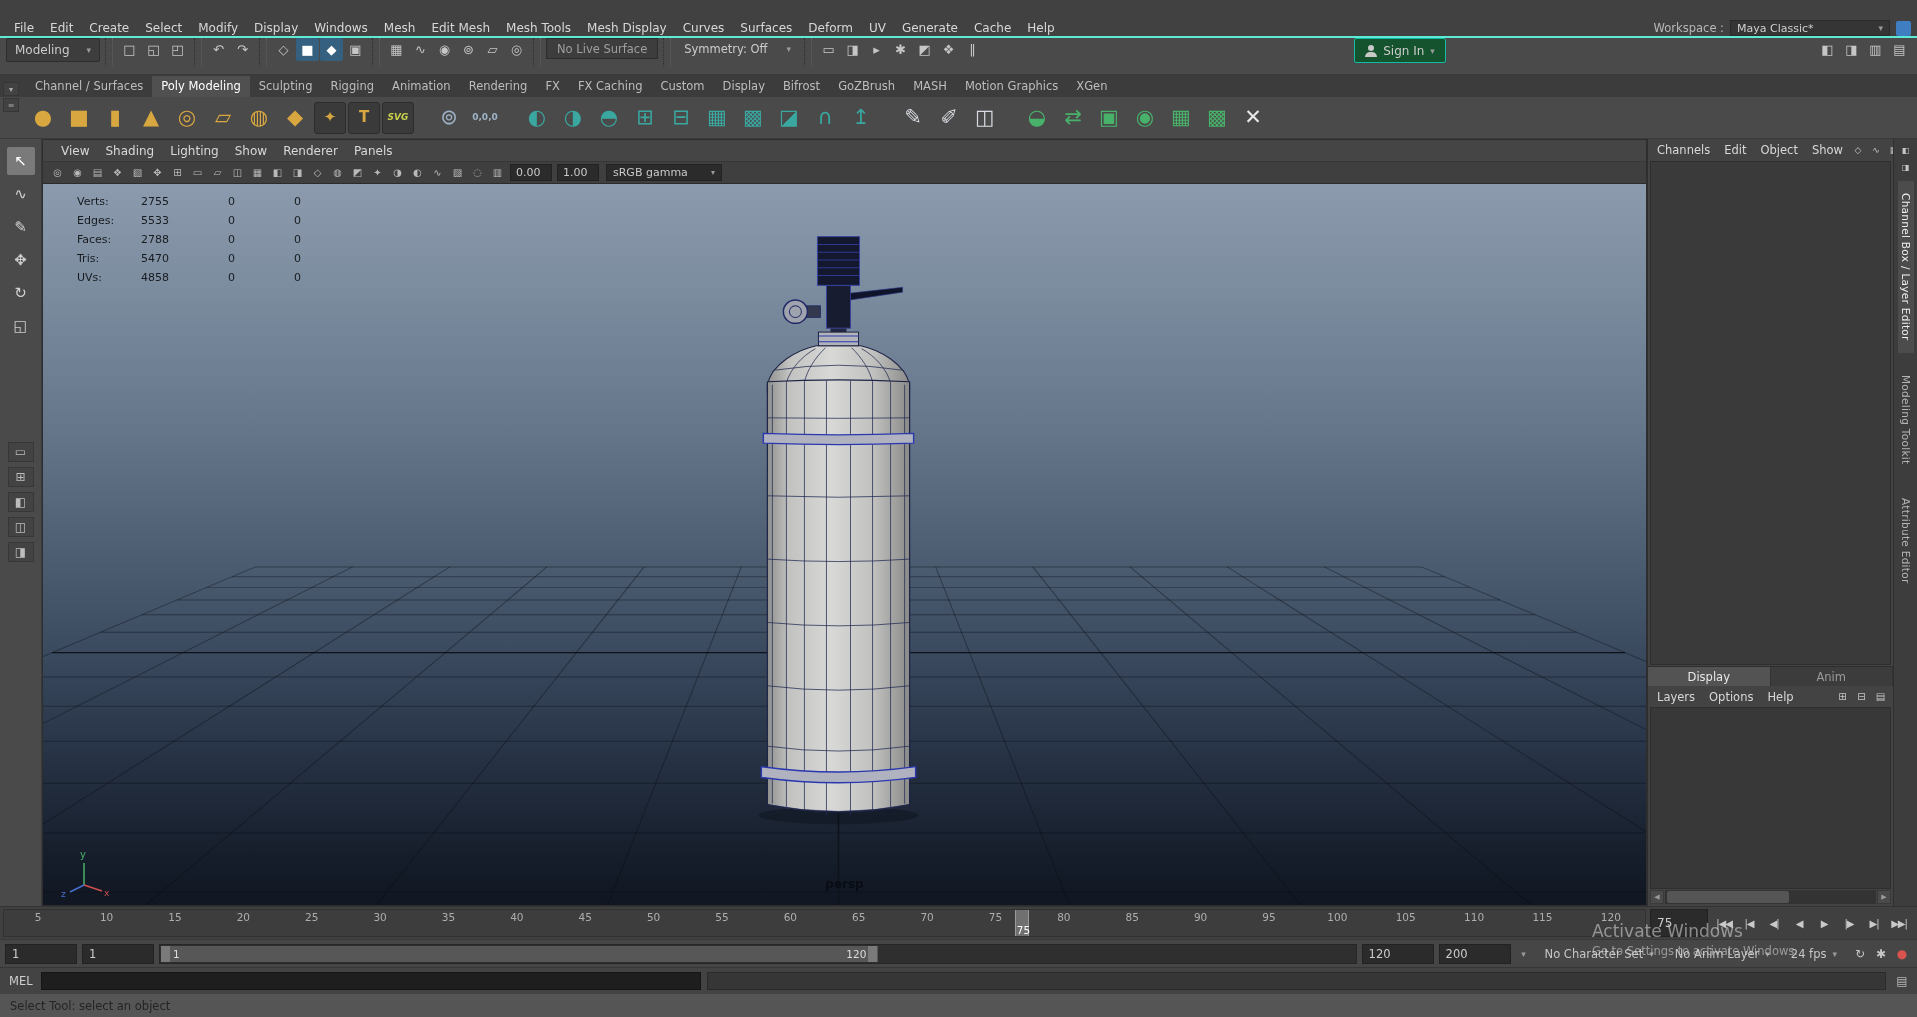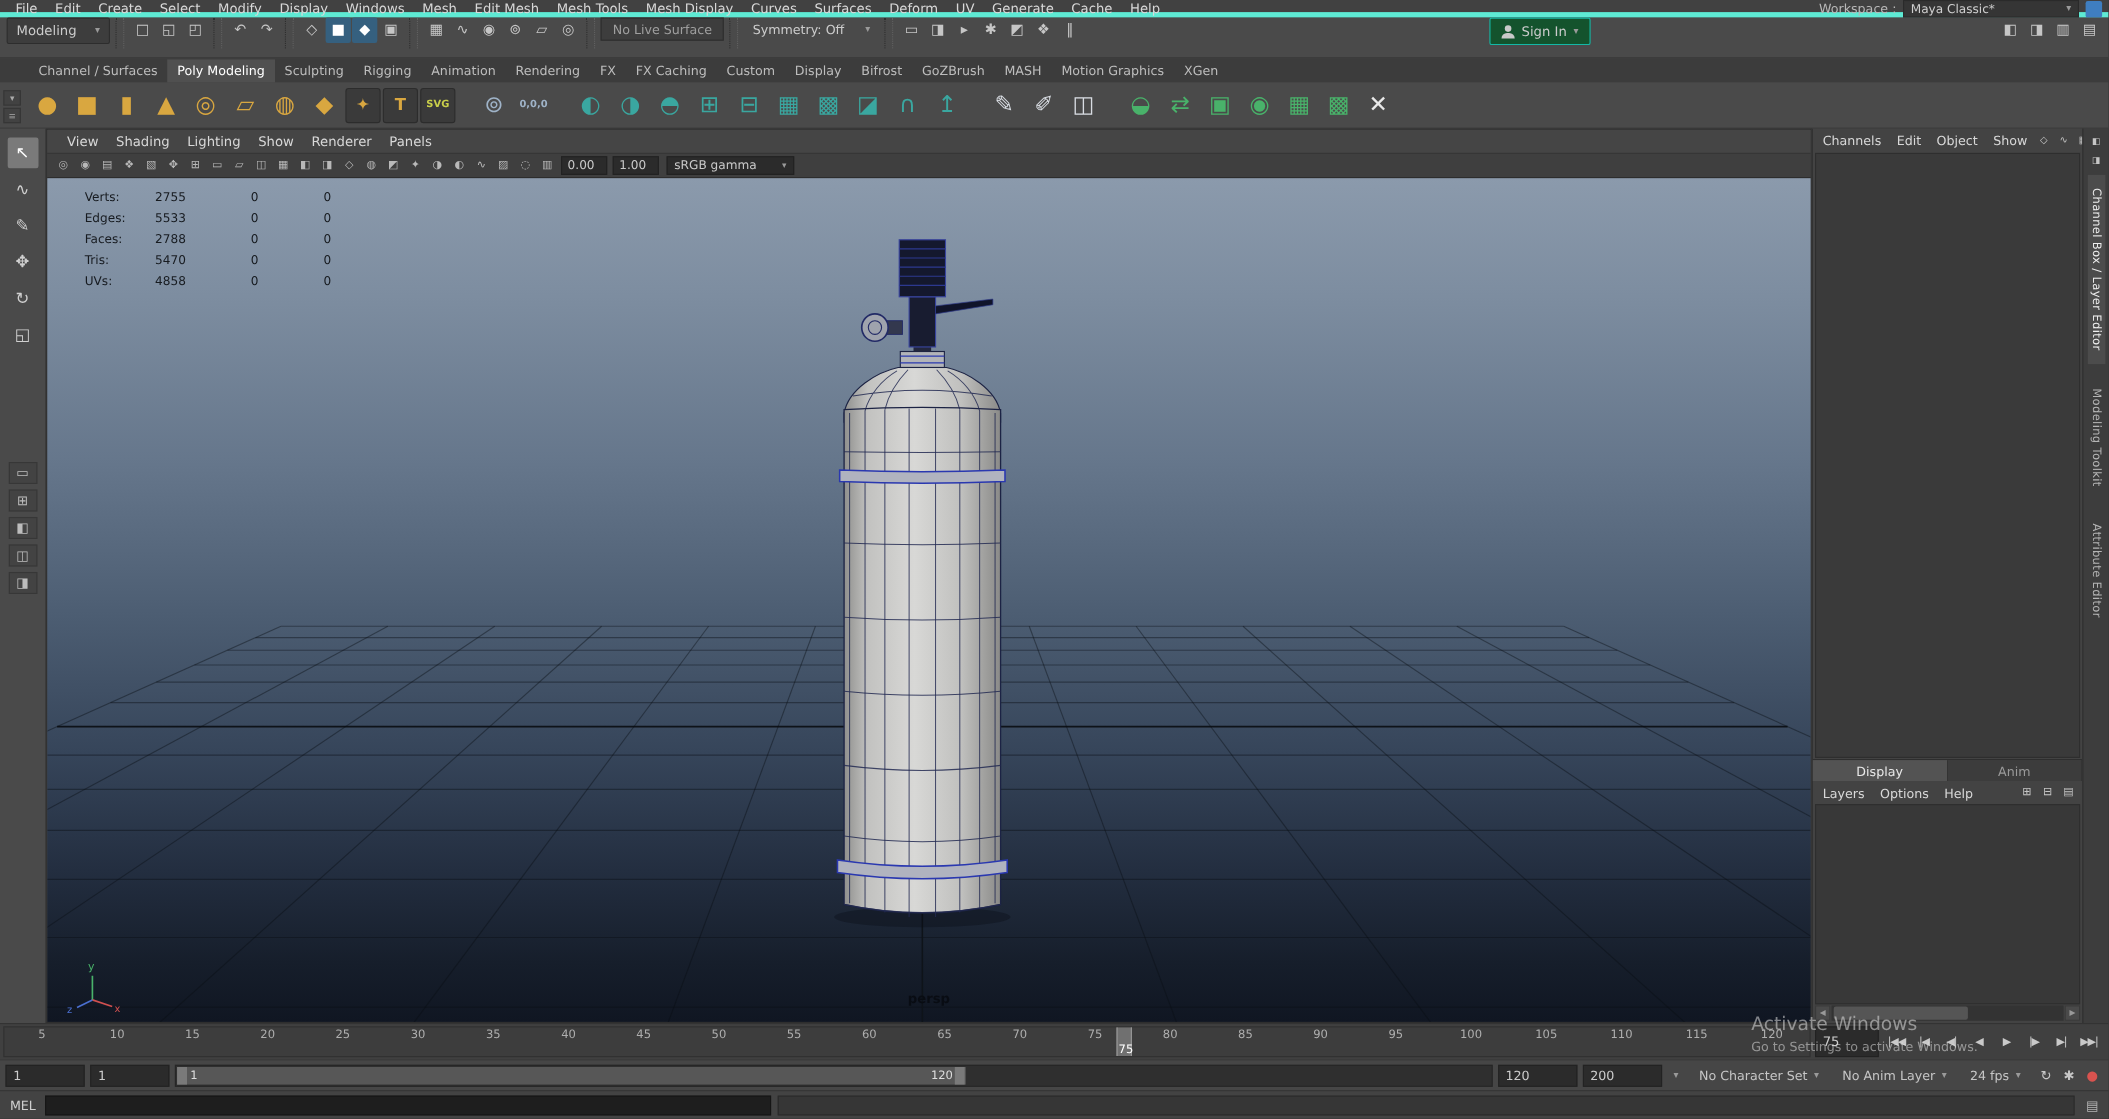--- a/index.html
+++ b/index.html
@@ -1,21 +1,21 @@
 <!DOCTYPE html>
 <html><head>
 <meta charset="utf-8">
 <style>
   *{box-sizing:border-box}
   body{margin:0;background:#2b2b2b}
   .app{position:relative;width:1917px;height:1017px;background:#454545;font:12px "DejaVu Sans",sans-serif;color:#ccc;display:flex;flex-direction:column;overflow:hidden;user-select:none}
   .caret{font-size:9px;color:#9a9a9a}
 
   
-  .menubar{height:16px;background:#414141;display:flex;align-items:flex-start;padding:0 6px;border-bottom:5px solid #5eead4;flex:0 0 auto}
+  .menubar{height:38px;background:#414141;display:flex;align-items:flex-end;padding:0 6px;border-bottom:2px solid #5eead4;flex:0 0 auto}
   .menubar-items{display:flex}
   .menu-item{padding:1px 8px;color:#d8d8d8;font-size:12px;white-space:nowrap;cursor:default}
   .workspace{margin-left:auto;display:flex;align-items:center;gap:6px;color:#b8b8b8;font-size:11.5px}
   .ws-select{width:160px;height:16px;background:#353535;border:1px solid #2a2a2a;display:flex;align-items:center;padding:0 6px;font-size:11px;color:#cfcfcf}
   .ws-select .caret{margin-left:auto}
   .ws-icon{width:15px;height:15px;background:#3f7ec0;border-radius:2px}
 
   
   .statusline{height:37px;background:#4a4a4a;display:flex;align-items:flex-start;padding:0 6px;gap:2px;flex:0 0 auto;border-bottom:1px solid #3a3a3a}
   .menuset{width:94px;height:24px;background:#3d3d3d;border:1px solid #2d2d2d;border-radius:2px;display:flex;align-items:center;padding:0 8px}
@@ -264,21 +264,21 @@
         <span class="shelf-icon" style="color: rgb(217, 167, 64);">●</span>
         <span class="shelf-icon" style="color: rgb(217, 167, 64);">■</span>
         <span class="shelf-icon" style="color: rgb(217, 167, 64);">▮</span>
         <span class="shelf-icon" style="color: rgb(217, 167, 64);">▲</span>
         <span class="shelf-icon" style="color: rgb(217, 167, 64);">◎</span>
         <span class="shelf-icon" style="color: rgb(217, 167, 64);">▱</span>
         <span class="shelf-icon" style="color: rgb(217, 167, 64);">◍</span>
         <span class="shelf-icon" style="color: rgb(217, 167, 64);">◆</span>
         <span class="shelf-icon boxed" style="color: rgb(217, 167, 64);">✦</span>
         <span class="shelf-icon boxed" style="color: rgb(217, 167, 64);">T</span>
-        <span class="shelf-icon boxed tiny" style="color: rgb(201, 207, 74);">SVG</span>
+        <span class="shelf-icon boxed tiny" style="color: rgb(201, 207, 74); font-style: italic;">SVG</span>
         <span class="shelf-icon spacer"></span>
         <span class="shelf-icon" style="color: rgb(159, 179, 200);">⊚</span>
         <span class="shelf-icon tiny" style="color: rgb(159, 179, 200);">0,0,0</span>
         <span class="shelf-icon spacer"></span>
         <span class="shelf-icon" style="color: rgb(58, 167, 160);">◐</span>
         <span class="shelf-icon" style="color: rgb(58, 167, 160);">◑</span>
         <span class="shelf-icon" style="color: rgb(58, 167, 160);">◓</span>
         <span class="shelf-icon" style="color: rgb(58, 167, 160);">⊞</span>
         <span class="shelf-icon" style="color: rgb(58, 167, 160);">⊟</span>
         <span class="shelf-icon" style="color: rgb(58, 167, 160);">▦</span>
@@ -607,18 +607,21 @@
       </div>
   </div>
 
   <div class="cmd-row">
     <div class="cmd-label">MEL</div>
     <input class="cmd-input" style="">
     <div class="cmd-output"></div>
     <div class="script-editor-btn">▤</div>
   </div>
 
+  <div class="help-row">
+    <span>Select Tool: select an object</span>
+  </div>
 
   <div class="watermark">
     <div class="l1">Activate Windows</div>
     <div class="l2">Go to Settings to activate Windows.</div>
   </div>
 </div>
 
 </body></html>

